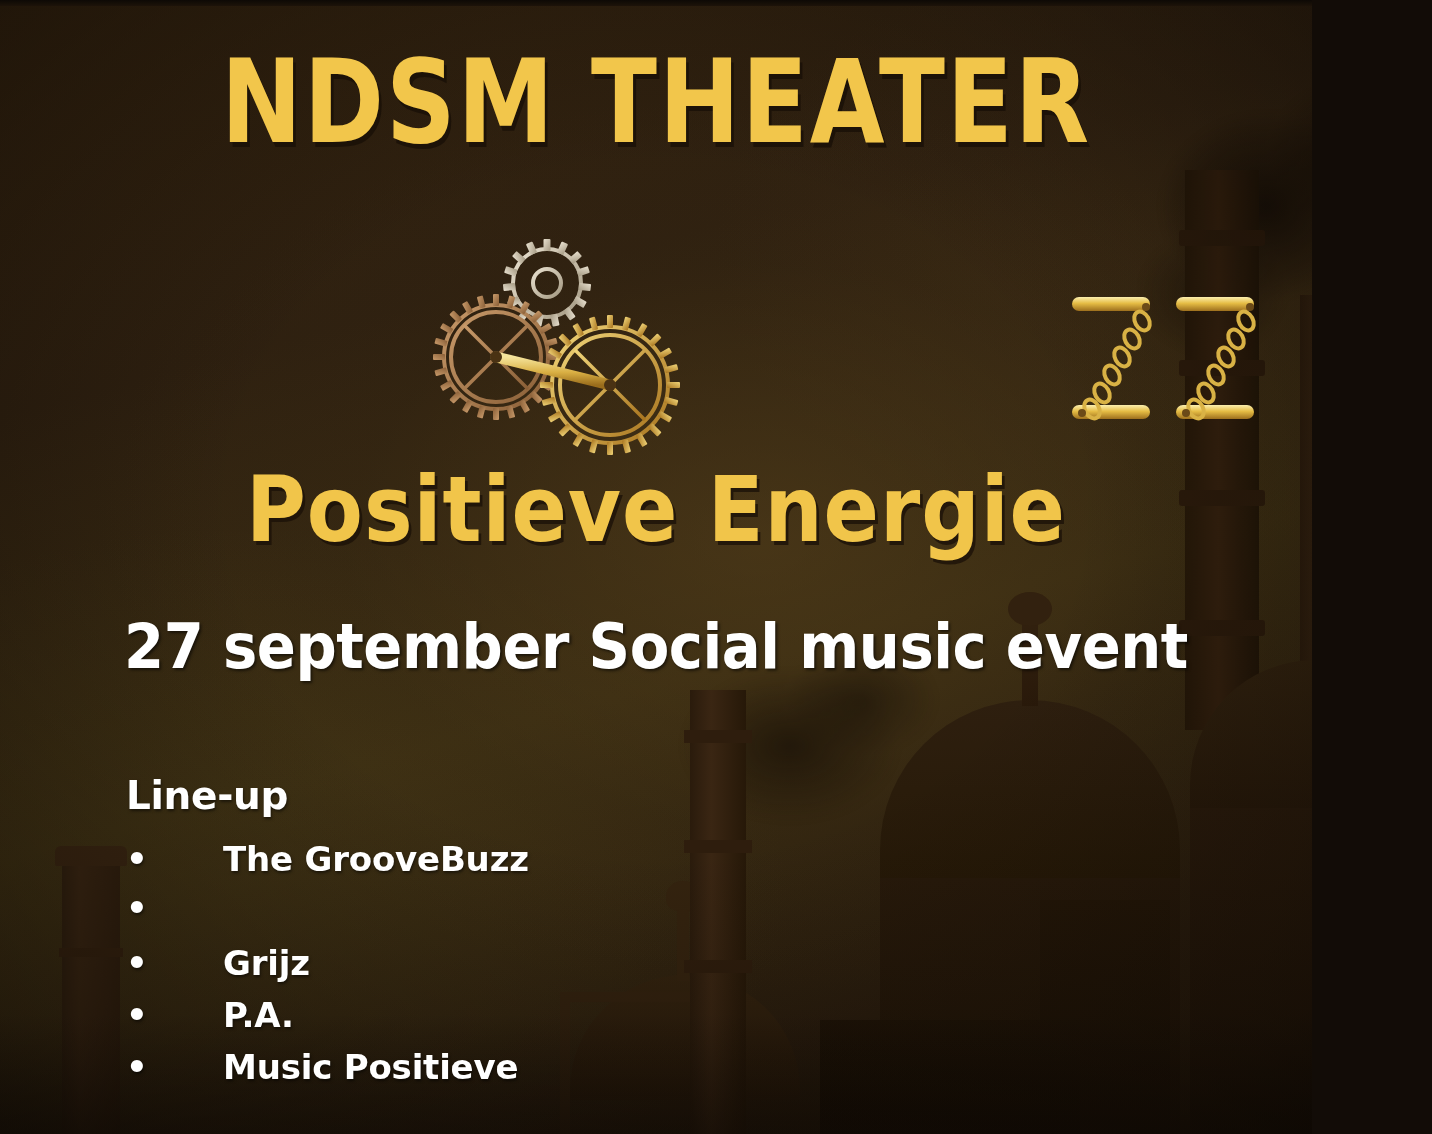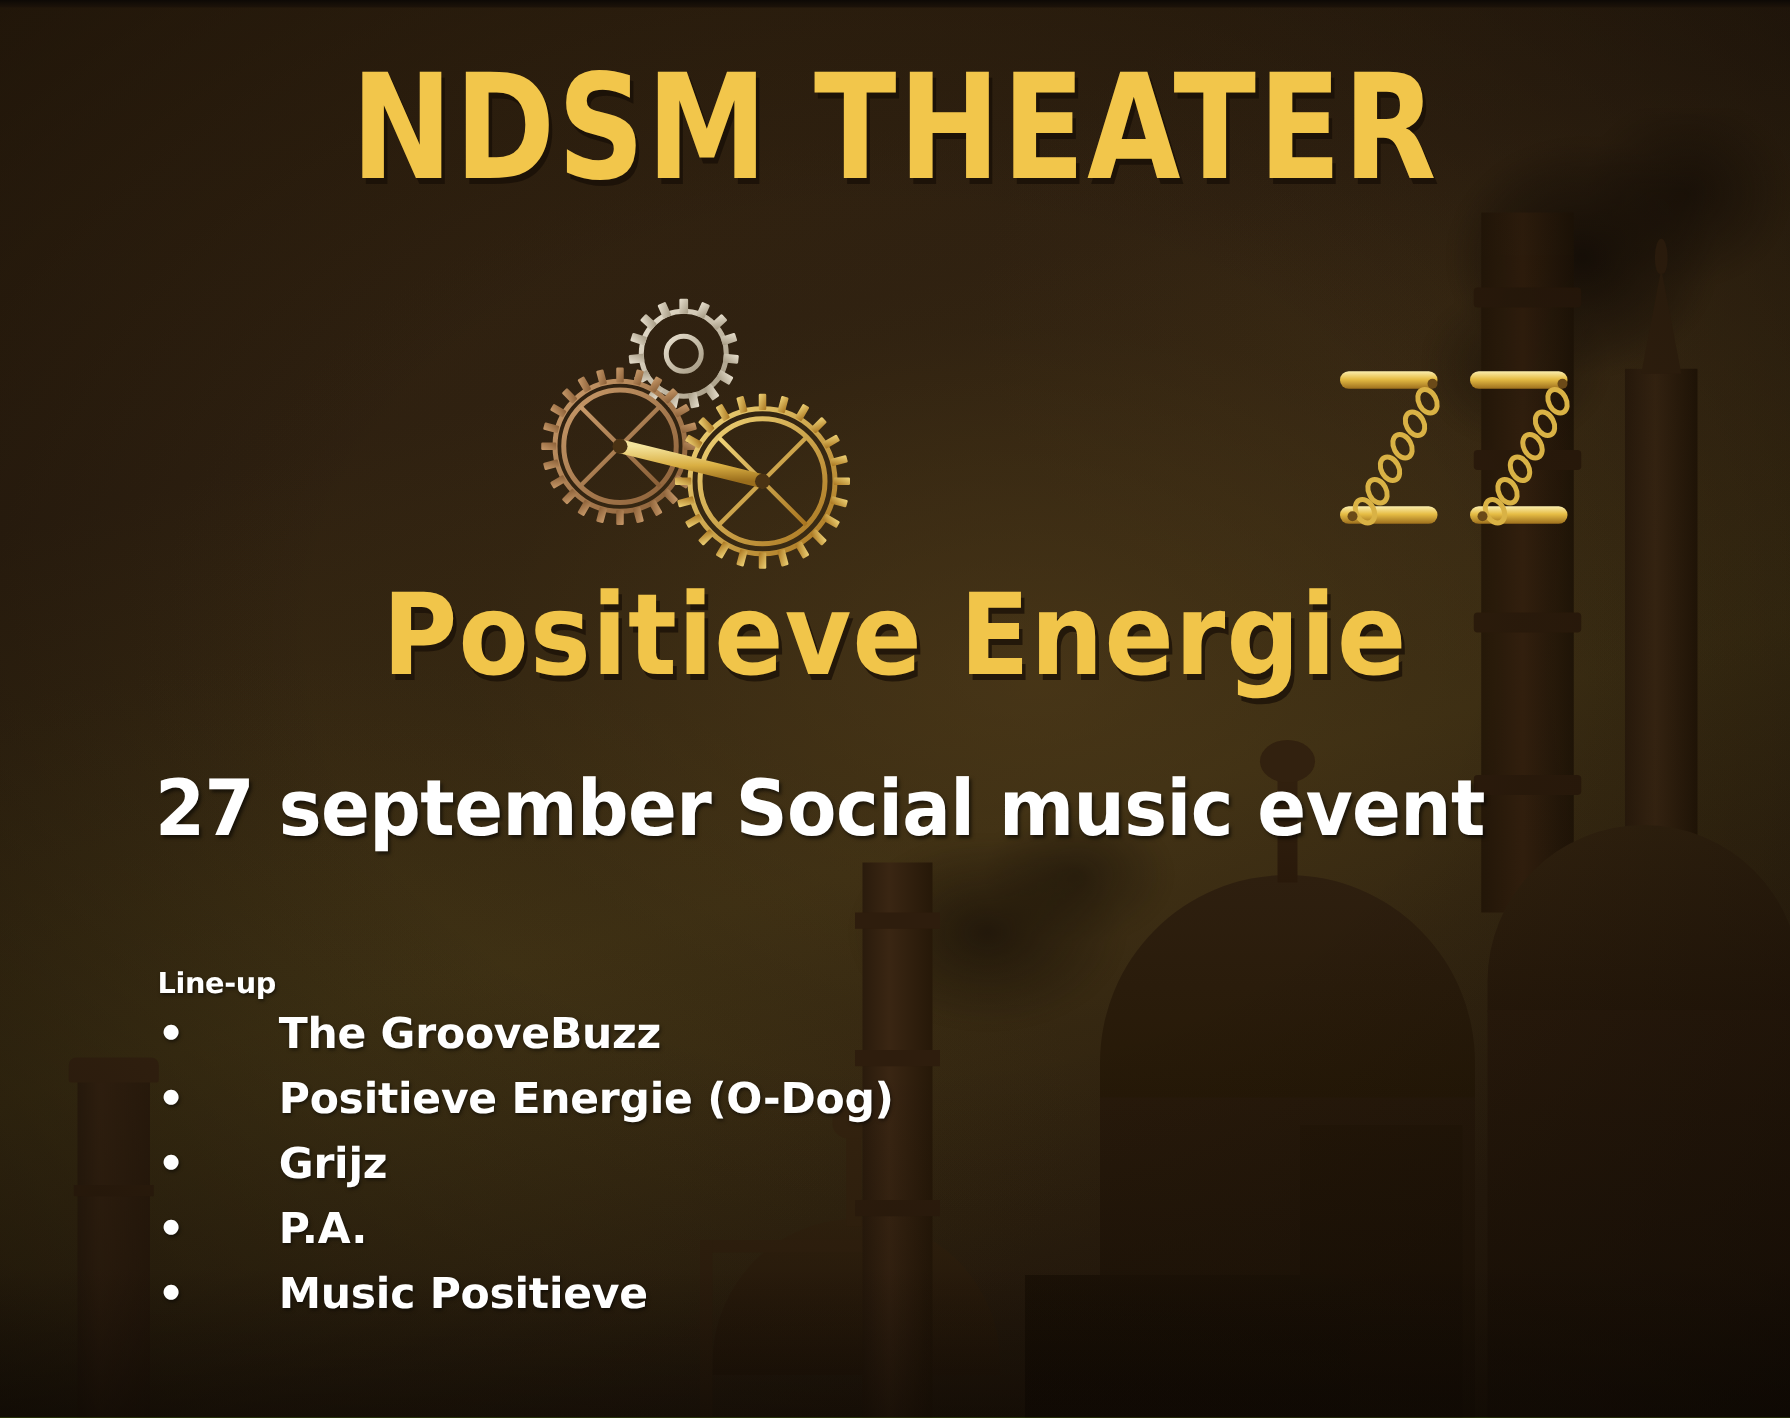--- a/index.html
+++ b/index.html
@@ -2,24 +2,24 @@
 <html><head>
 <meta charset="utf-8">
 <style>
   html, body {
     margin: 0;
     padding: 0;
     background: #120c07;
   }
   #poster {
     position: relative;
-    width: 1432px;
+    width: 1312px;
     height: 1134px;
     overflow: hidden;
-    background: #4d7c0f;
+    background: #14532d;
     font-family: "Liberation Sans", sans-serif;
     user-select: none;
   }
 
   
   .bg-base {
     position: absolute; inset: 0;
     background:
       radial-gradient(ellipse 70% 55% at 58% 48%, rgba(92,68,30,0.42) 0%, rgba(60,43,20,0.18) 45%, rgba(0,0,0,0) 72%),
       radial-gradient(ellipse 60% 45% at 18% 78%, rgba(78,64,26,0.34) 0%, rgba(0,0,0,0) 70%),
@@ -261,24 +261,24 @@
   }
 
   .lineup {
     position: absolute; left: 126px; top: 776px;
     color: #ffffff;
     font-family: "DejaVu Sans", sans-serif;
     font-weight: bold;
     text-shadow: 1px 2px 3px rgba(0,0,0,0.5);
   }
   .lineup-title {
-    font-size: 23px;
+    font-size: 39px;
     line-height: 1;
     letter-spacing: -0.3px;
-    margin-bottom: 8px;
+    margin-bottom: 24px;
   }
   .lineup-list { list-style: none; margin: 0; padding: 0; }
   .lineup-item {
     display: flex;
     align-items: baseline;
     height: 52px;
     font-size: 34px;
     letter-spacing: -0.2px;
   }
   .bullet {
@@ -517,21 +517,20 @@
 
     <div class="lineup">
       <div class="lineup-title">Line-up</div>
       <ul class="lineup-list">
         <li class="lineup-item">
           <span class="bullet">•</span>
           <span class="item-label">The GrooveBuzz</span>
         </li>
         <li class="lineup-item">
           <span class="bullet">•</span>
-          <span class="item-label">Positieve Energie (O-Dog)</span>
         </li>
         <li class="lineup-item">
           <span class="bullet">•</span>
           <span class="item-label">Grijz</span>
         </li>
         <li class="lineup-item">
           <span class="bullet">•</span>
           <span class="item-label">P.A.</span>
         </li>
         <li class="lineup-item">

